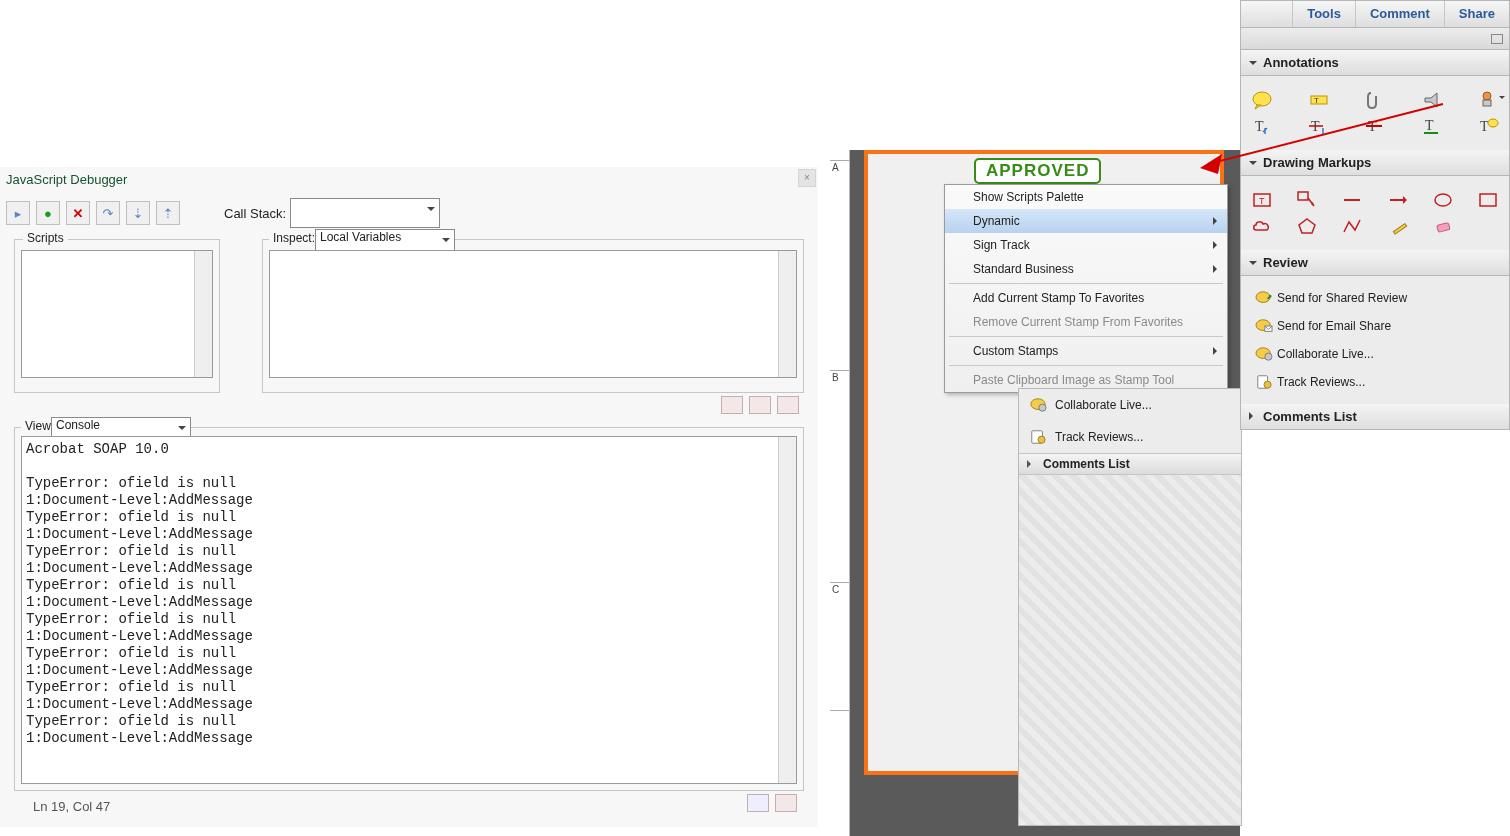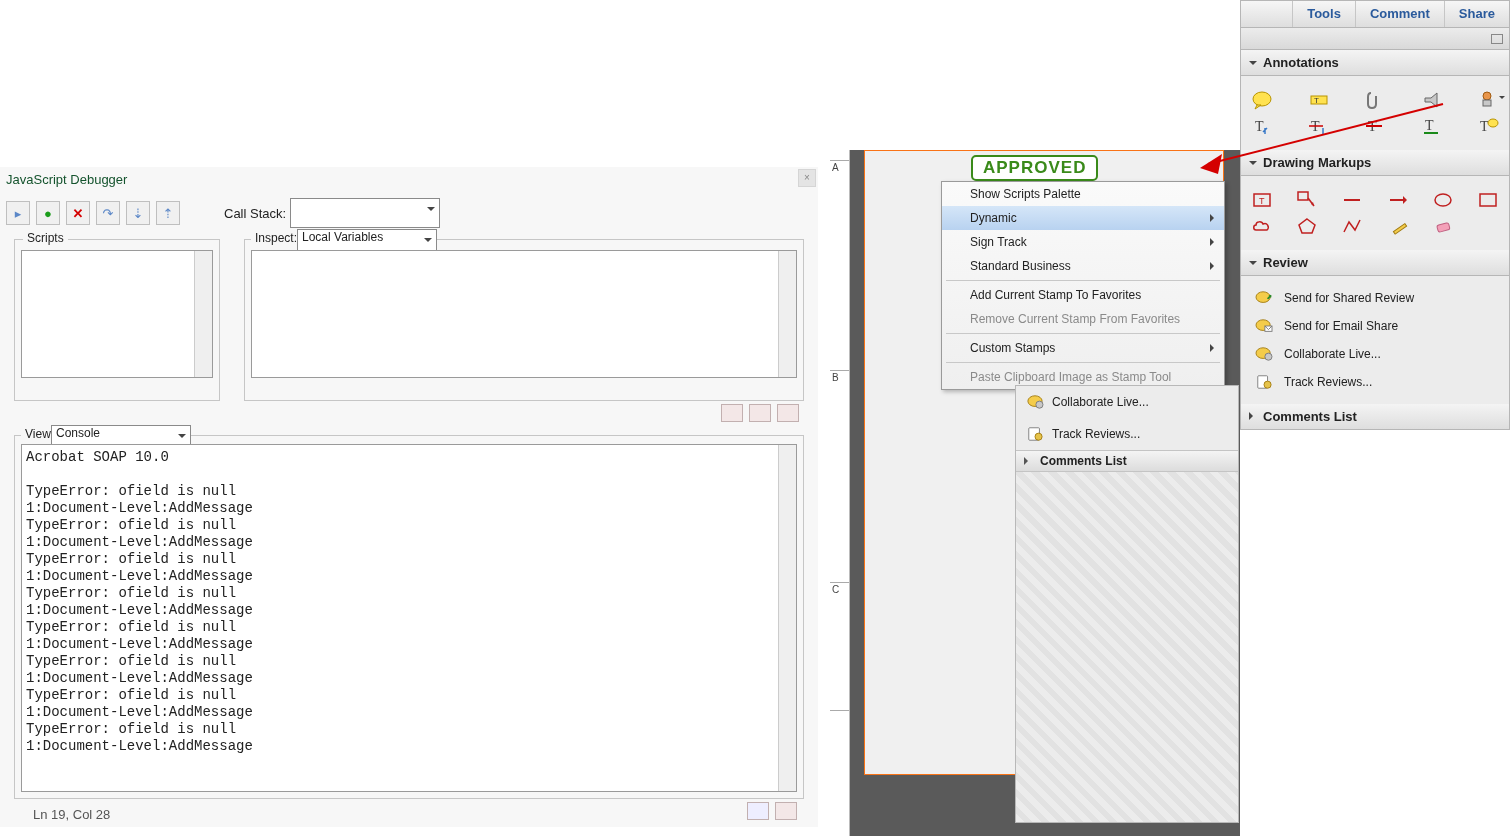--- a/index.html
+++ b/index.html
@@ -12,42 +12,42 @@
   .dbg-close{position:absolute;right:2px;top:2px;width:18px;height:18px;background:#e4e4e4;border:1px solid #d5d5d5;text-align:center;line-height:16px;font-size:10px;color:#888;}
   .dbg-row1{height:40px;display:flex;align-items:center;padding:0 6px;}
   .tb-btn{width:24px;height:24px;border:1px solid #bfbfbf;background:#f0f0f0;margin-right:6px;display:flex;align-items:center;justify-content:center;font-size:13px;}
   .tb-btn.green{color:#1a9c1a;}
   .tb-btn.red{color:#d40000;font-weight:bold;}
   .tb-btn.blue{color:#5b87c7;}
   .cs-label{margin-left:38px;margin-right:4px;font-size:13px;}
   .dd{border:1px solid #8a8a8a;background:#fff;height:30px;padding:0 18px 0 4px;position:relative;min-width:140px;}
   .dd::after{content:"";position:absolute;right:4px;top:8px;border:4px solid transparent;border-top-color:#444;}
   .dbg-row2{display:flex;gap:24px;padding:0 14px;}
-  .fieldset{border:1px solid #c6c6c6;padding:10px 6px 22px;position:relative;margin-top:6px;}
+  .fieldset{border:1px solid #c6c6c6;padding:10px 6px 14px;position:relative;margin-top:6px;}
   .legend{position:absolute;top:-9px;left:8px;background:#f7f7f7;padding:0 4px;font-size:12px;}
   .fs-scripts{width:206px;}
-  .fs-inspect{flex:1;}
+  .fs-inspect{flex:1;margin-left:18px;}
   .listbox{border:1px solid #9a9a9a;background:#fff;height:128px;width:100%;position:relative;}
   .listbox::after{content:"";position:absolute;right:0;top:0;bottom:0;width:17px;background:#efefef;border-left:1px solid #ccc;}
   .ins-dd{display:inline-block;}
   .ins-tools{position:absolute;right:4px;bottom:-22px;display:flex;gap:6px;}
   .mini{width:22px;height:18px;border:1px solid #c2b0b0;background:#f3e7e7;}
   .fs-view{margin:34px 14px 0;border:1px solid #c6c6c6;position:relative;padding:8px 6px 6px;}
   .view-dd{position:absolute;top:-11px;left:36px;}
   .console-box{border:1px solid #9a9a9a;background:#fff;height:348px;position:relative;padding:4px 20px 4px 4px;font-family:"Courier New",monospace;font-size:14px;line-height:17px;white-space:pre;overflow:hidden;}
   .console-box::after{content:"";position:absolute;right:0;top:0;bottom:0;width:17px;background:#efefef;border-left:1px solid #ccc;}
   .view-tools{position:absolute;right:6px;bottom:-22px;display:flex;gap:6px;}
   .status{position:absolute;left:18px;bottom:-24px;font-size:13px;color:#555;}
 
   
   .doc-area{position:absolute;left:850px;top:150px;width:390px;height:686px;background:#5a5a5a;}
   .ruler{position:absolute;left:-20px;top:0;width:20px;height:686px;background:#fff;border-right:1px solid #bbb;}
   .tick{position:absolute;left:0;right:0;border-top:1px solid #aaa;height:1px;}
   .tick-lbl{position:absolute;left:2px;font-size:10px;color:#444;}
-  .paper{position:absolute;left:14px;top:0;width:360px;height:625px;background:#f0f0f0;border:1px solid #f97316;}
+  .paper{position:absolute;left:14px;top:0;width:360px;height:625px;background:#f0f0f0;border:4px solid #f97316;}
   .stamp{position:absolute;left:106px;top:4px;border:2px solid #3a8a1a;border-radius:5px;padding:1px 10px;color:#3a8a1a;font-weight:bold;font-size:17px;letter-spacing:1px;background:#fff;}
   .ctx-menu{position:absolute;left:76px;top:30px;width:284px;background:linear-gradient(#fafafa,#efefef);border:1px solid #9a9a9a;box-shadow:2px 2px 4px rgba(0,0,0,.25);}
   .ctx-item{height:24px;line-height:24px;padding:0 12px 0 28px;position:relative;font-size:12px;}
   .ctx-item.has-sub::after{content:"";position:absolute;right:6px;top:8px;border:4px solid transparent;border-left-color:#444;}
   .ctx-item.hl{background:linear-gradient(#d5e6f8,#b8d2f0);}
   .ctx-item.dis{color:#8a8a8a;}
   .ctx-sep{height:1px;background:#c8c8c8;margin:2px 4px;}
   .panel-list{position:absolute;left:150px;top:234px;width:224px;background:#ececec;border:1px solid #b8b8b8;}
   .pl-item{height:32px;display:flex;align-items:center;gap:8px;padding:0 10px;}
   .pl-icon{width:18px;height:16px;display:inline-block;}
@@ -58,21 +58,21 @@
   .rp{position:absolute;right:0;top:0;width:270px;height:836px;}
   .rp-tabs{height:28px;background:linear-gradient(#f6f6f6,#dedede);border:1px solid #b6b6b6;display:flex;justify-content:flex-end;}
   .rp-tab{padding:0 14px;line-height:26px;font-size:13px;font-weight:bold;color:#2a5a9c;border-left:1px solid #c6c6c6;}
   .rp-strip{height:22px;background:linear-gradient(#ececec,#d9d9d9);border:1px solid #b6b6b6;border-top:none;position:relative;}
   .rp-strip::after{content:"";position:absolute;right:6px;top:6px;width:10px;height:8px;border:1px solid #888;}
   .rp-sec-hdr{height:26px;background:linear-gradient(#f4f4f4,#dedede);border:1px solid #b6b6b6;border-top:none;display:flex;align-items:center;padding:0 8px;font-weight:bold;font-size:13px;}
   .rp-sec-hdr .caret{display:inline-block;border:4px solid transparent;border-top-color:#444;margin-right:6px;position:relative;top:2px;}
   .rp-body{background:#ececec;border-left:1px solid #b6b6b6;border-right:1px solid #b6b6b6;padding:8px 10px;}
   .icon-row{display:flex;justify-content:space-between;margin:6px 0;}
   .tool-ico{width:22px;height:20px;display:inline-flex;align-items:center;justify-content:center;}
-  .review-item{height:28px;display:flex;align-items:center;gap:11px;padding:0 4px;}
+  .review-item{height:28px;display:flex;align-items:center;gap:4px;padding:0 4px;}
   .rev-ico{width:18px;height:16px;}
 
   
   .arrow{position:absolute;pointer-events:none;}
 </style>
 </head>
 <body>
 
 <div class="canvas">
 
@@ -130,21 +130,21 @@
 TypeError: ofield is null
 1:Document-Level:AddMessage
 TypeError: ofield is null
 1:Document-Level:AddMessage
 TypeError: ofield is null
 1:Document-Level:AddMessage</div>
       <div class="view-tools">
         <div class="mini" style="background:#eef;"></div>
         <div class="mini" style="background:#f3e7e7;"></div>
       </div>
-      <div class="status">Ln 19, Col 28</div>
+      <div class="status">Ln 19, Col 47</div>
     </div>
   </div>
 
   <div class="doc-area">
     <div class="ruler">
       <div class="tick" style="top:10px;"></div>
         <div class="tick-lbl" style="top:12px;">A</div>
       <div class="tick" style="top:220px;"></div>
         <div class="tick-lbl" style="top:222px;">B</div>
       <div class="tick" style="top:432px;"></div>

